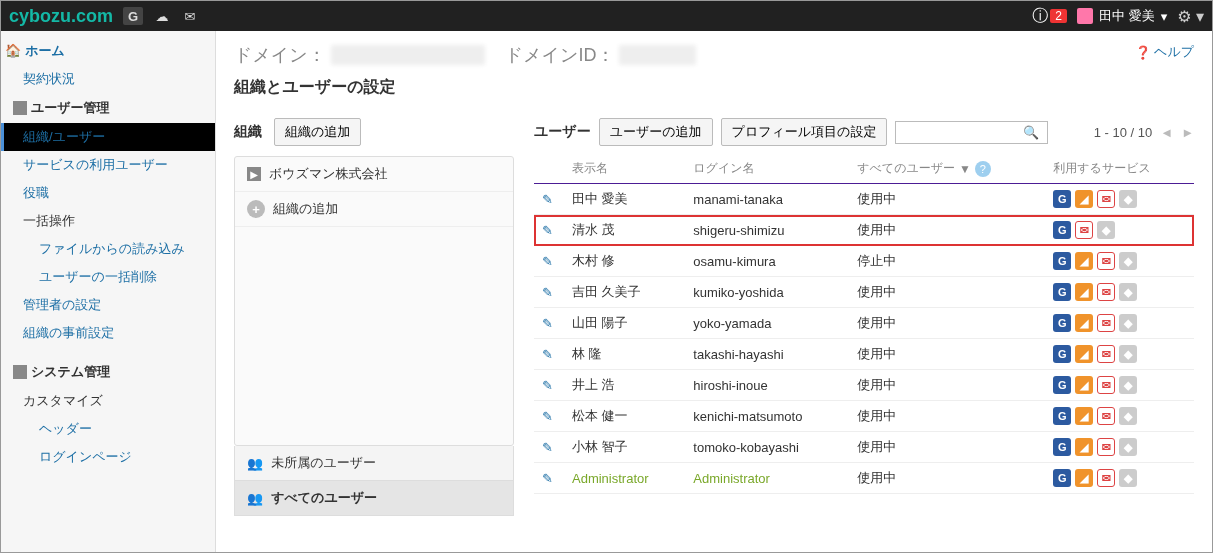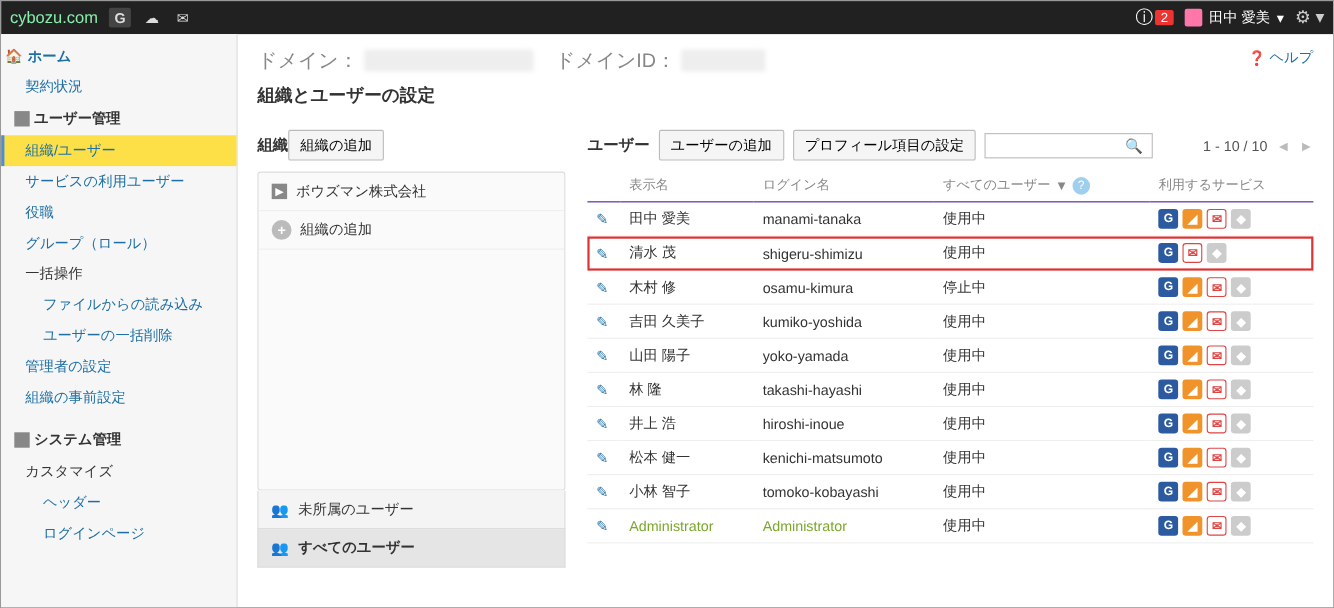--- a/index.html
+++ b/index.html
@@ -1,54 +1,54 @@
 <!DOCTYPE html>
 <html><head>
 <meta charset="utf-8">
 <style>
 * { margin: 0; padding: 0; box-sizing: border-box; }
 body { font-family: "Meiryo", "Hiragino Kaku Gothic Pro", sans-serif; font-size: 13px; color: #333; background: #fff; width: 1213px; height: 553px; overflow: hidden; border: 1px solid #999; }
 
 
 .topbar { background: #212121; height: 30px; display: flex; align-items: center; color: #fff; padding: 0 8px; }
 .topbar-left { display: flex; align-items: center; gap: 10px; }
-.brand { color: #86efac; font-weight: normal; font-size: 15px; }
+.brand { color: #14b8a6; font-weight: bold; font-size: 18px; }
 .topbar-icon { width: 18px; height: 18px; display: inline-flex; align-items: center; justify-content: center; color: #ddd; }
 .topbar-spacer { flex: 1; }
 .topbar-right { display: flex; align-items: center; gap: 10px; }
 .notif { display: flex; align-items: center; gap: 2px; }
 .notif-badge { background: #e33; color: #fff; padding: 0 5px; border-radius: 2px; font-size: 12px; }
 .user-block { display: flex; align-items: center; gap: 6px; color: #fff; }
 .avatar { width: 16px; height: 16px; background: #f7a; border-radius: 2px; }
 .gear { color: #ccc; font-size: 16px; }
 
 
 .layout { display: flex; height: calc(100% - 30px); }
 .sidebar { width: 215px; background: #f6f6f6; border-right: 1px solid #ddd; padding: 6px 0 0 0; }
 .main { flex: 1; padding: 12px 18px; overflow: auto; position: relative; }
 
 
 .side-section-header { font-weight: bold; color: #333; padding: 6px 12px; display: flex; align-items: center; gap: 4px; }
 .side-link { display: block; padding: 5px 12px 5px 22px; color: #1d6fa5; text-decoration: none; }
-.side-link.active { background: #fde047; border-left: 3px solid #4a90d9; padding-left: 19px; color: #1d6fa5; }
+.side-link.active { background: #000000; border-left: 3px solid #4a90d9; padding-left: 19px; color: #1d6fa5; }
 .side-sub { padding-left: 38px; }
 .side-plain { color: #333; }
 
 
 .domain-line { color: #888; font-size: 18px; margin-bottom: 10px; }
 .domain-blur { background: #eee; color: #eee; border-radius: 2px; padding: 0 50px; filter: blur(2px); }
 .help-link { float: right; color: #1d6fa5; display: flex; align-items: center; gap: 3px; }
 .page-title { font-size: 16px; font-weight: bold; margin-bottom: 20px; }
 
 
 .content-row { display: flex; gap: 20px; }
 .org-col { width: 280px; }
 .user-col { flex: 1; }
 
-.col-header { display: flex; align-items: center; margin-bottom: 10px; }
+.col-header { display: flex; align-items: center; gap: 12px; margin-bottom: 10px; }
 .col-title { font-weight: bold; font-size: 14px; }
 .btn { background: #f5f5f5; border: 1px solid #bbb; padding: 4px 10px; font-size: 13px; cursor: pointer; border-radius: 2px; }
 
 
 .org-box { border: 1px solid #ddd; border-radius: 3px; background: #fafafa; height: 290px; }
 .org-item { padding: 8px 12px; display: flex; align-items: center; gap: 8px; border-bottom: 1px solid #eee; }
 .org-footer { border: 1px solid #ddd; border-top: none; background: #f4f4f4; padding: 8px 12px; display: flex; align-items: center; gap: 8px; }
 .org-footer.active { background: #e5e5e5; font-weight: bold; }
 
 
@@ -108,21 +108,20 @@
   <div class="sidebar">
     <a class="side-link" style="padding-left:4px;font-weight:bold;"><span class="home-icon">🏠</span><span>ホーム</span></a>
     <a class="side-link">契約状況</a>
     <div class="side-section-header">
         <span class="square-icon"></span>
         <span>ユーザー管理</span>
       </div>
     <a class="side-link active">組織/ユーザー</a>
     <a class="side-link">サービスの利用ユーザー</a>
     <a class="side-link">役職</a>
-    <a class="side-link">グループ（ロール）</a>
     <a class="side-link side-plain">一括操作</a>
     <a class="side-link side-sub">ファイルからの読み込み</a>
     <a class="side-link side-sub">ユーザーの一括削除</a>
     <a class="side-link">管理者の設定</a>
     <a class="side-link">組織の事前設定</a>
     <div class="side-section-header" style="margin-top:10px;">
         <span class="square-icon"></span>
         <span>システム管理</span>
       </div>
     <a class="side-link side-plain">カスタマイズ</a>

